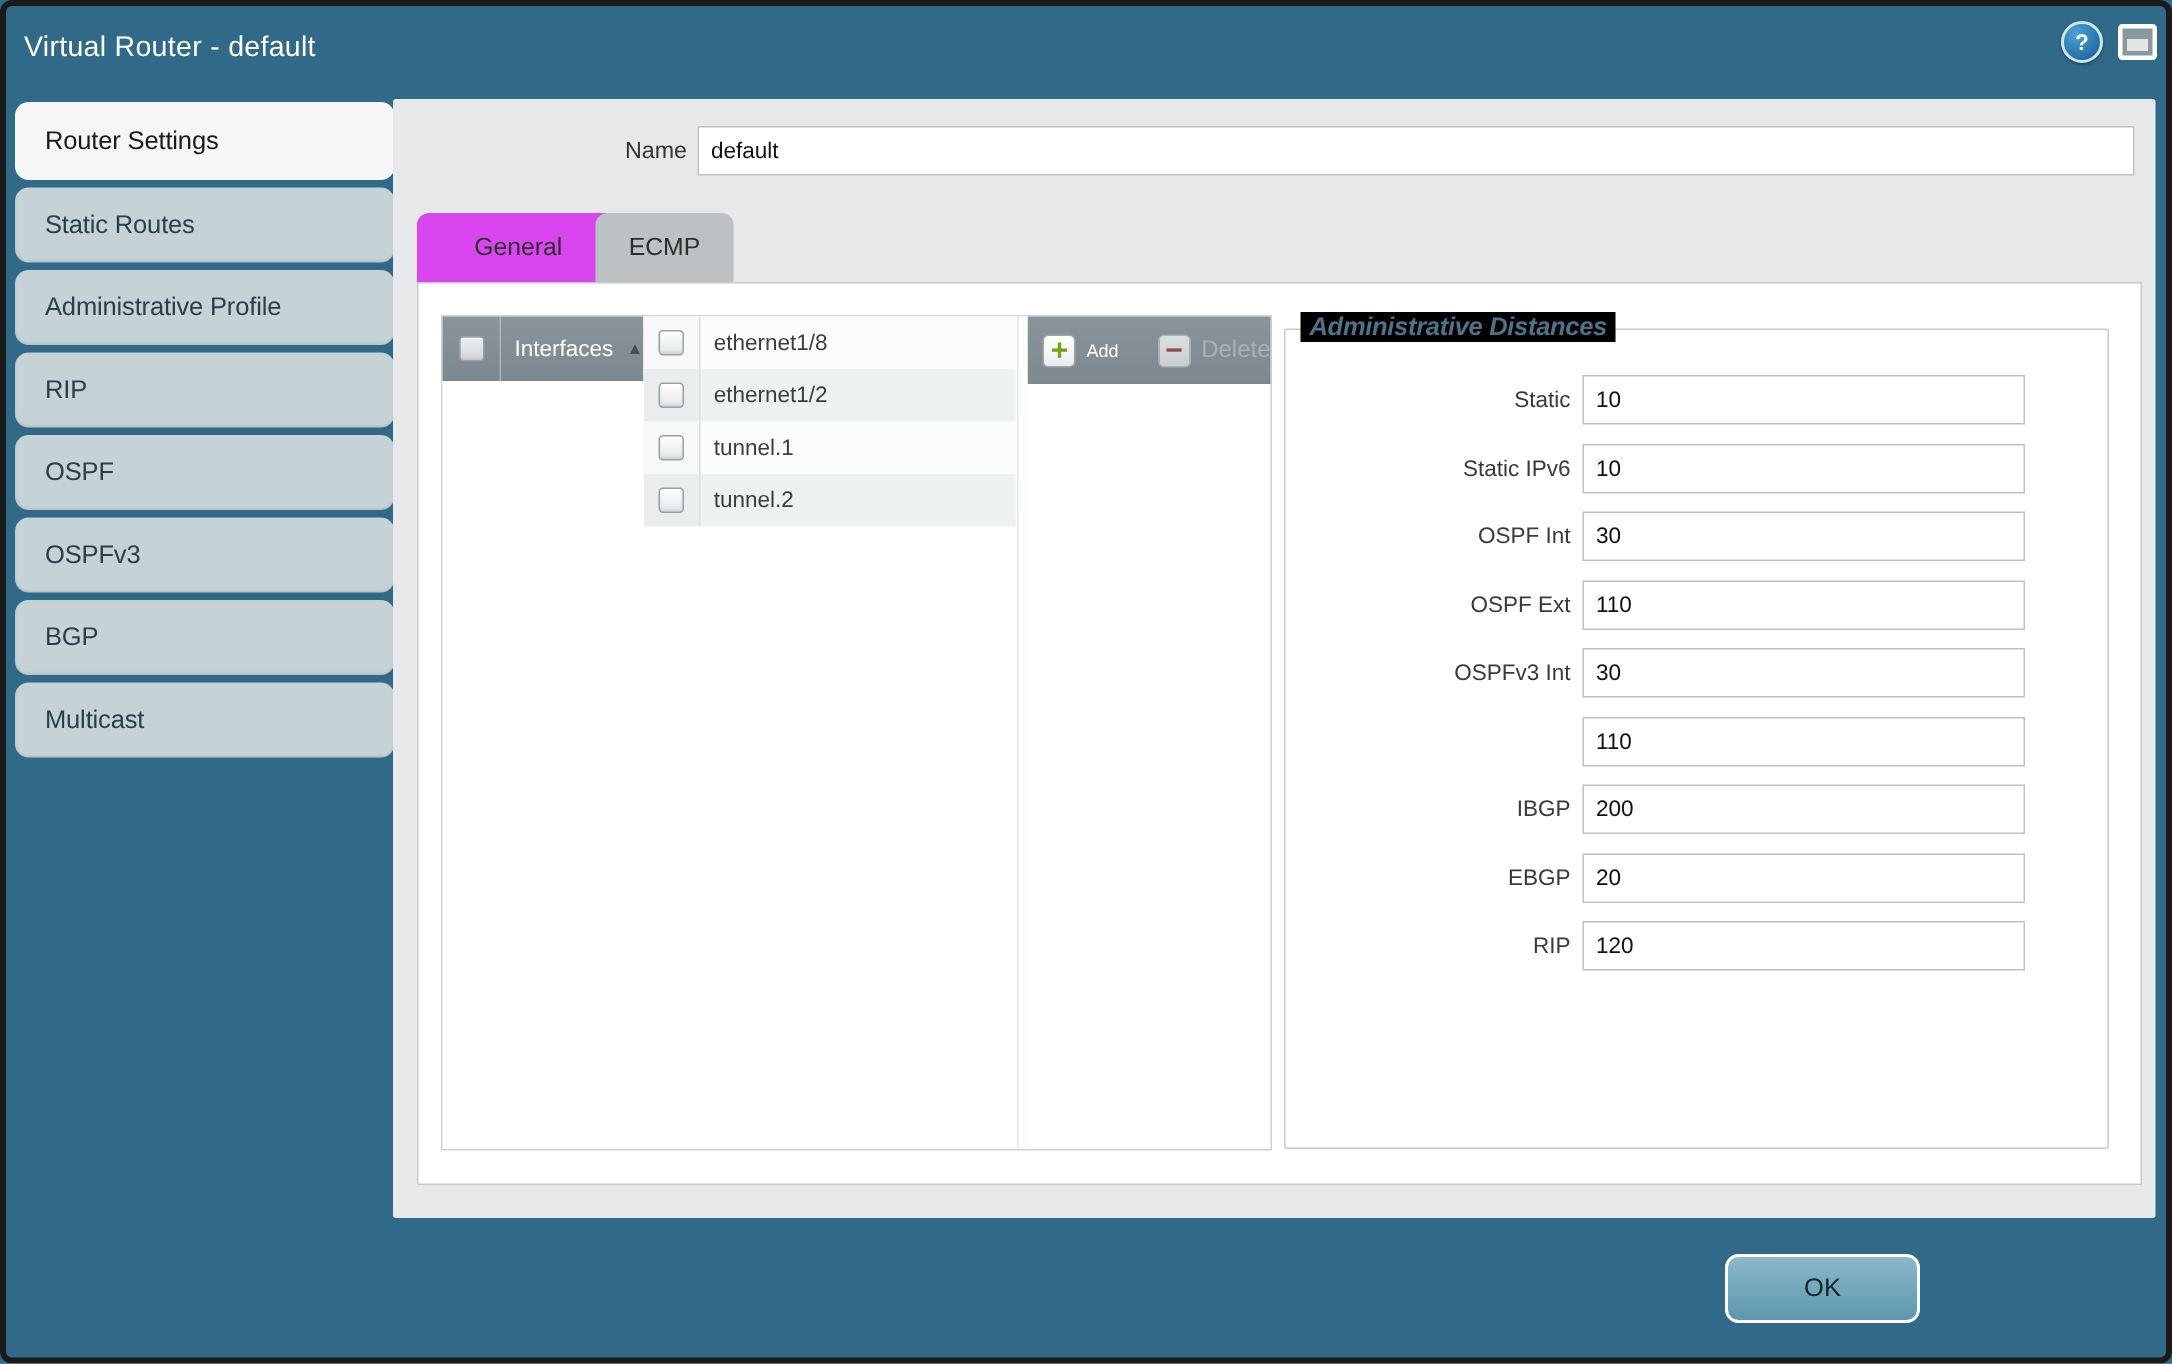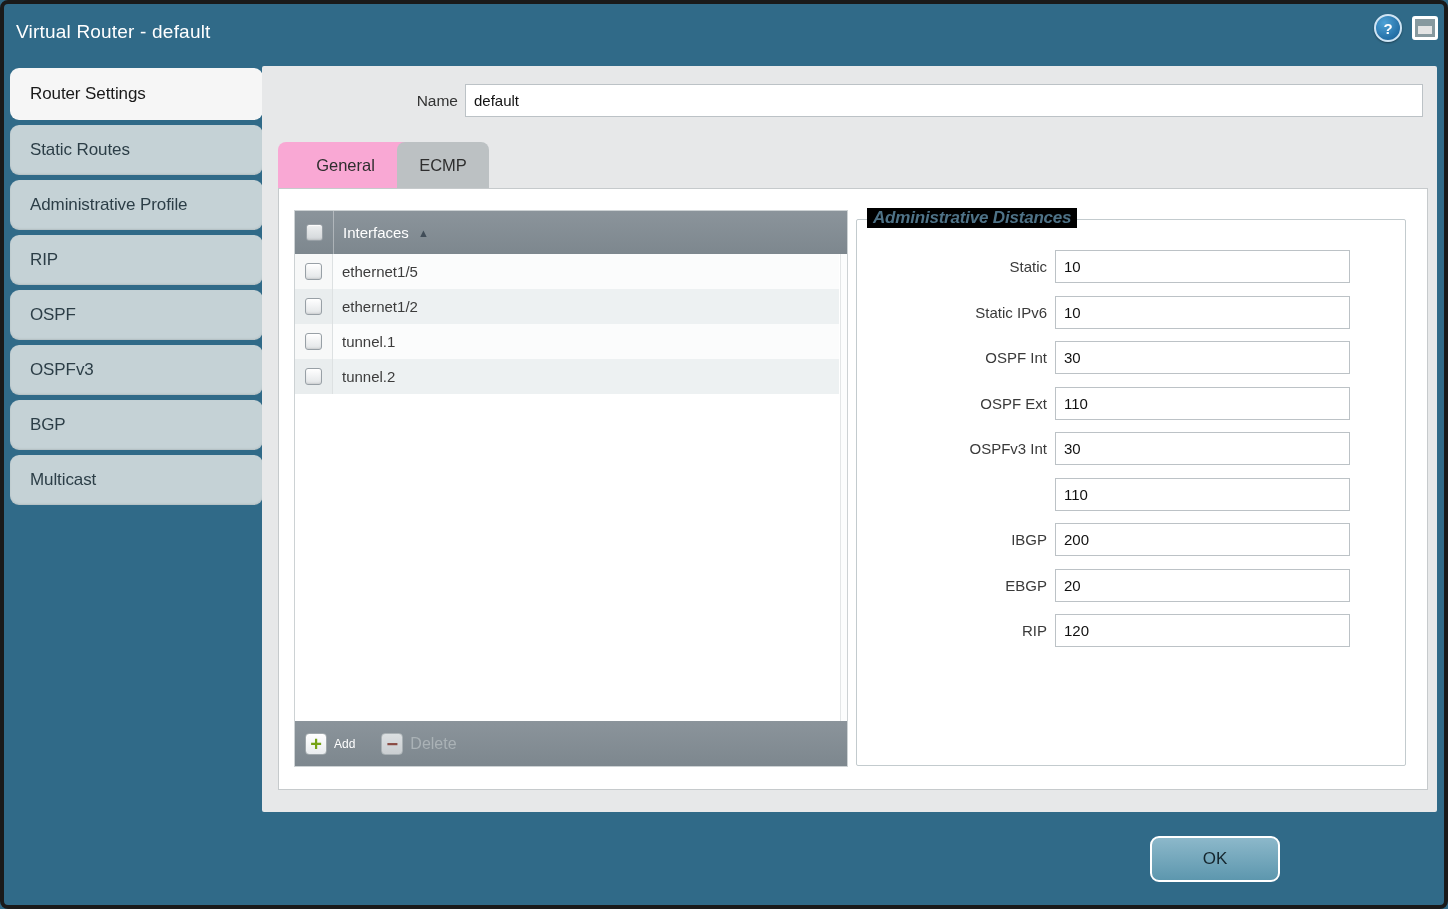--- a/index.html
+++ b/index.html
@@ -64,33 +64,33 @@
     width:100%; height:33px; border:1px solid #bcc2c6; background:#fff;
     font-family:inherit; font-size:15px; color:#111; padding:0 8px; outline:none;
   }
 
   
   .tab {
     position:absolute; top:76px; height:46px; border-radius:8px 8px 0 0;
     display:flex; align-items:center; justify-content:center;
     font-size:16.5px; color:#2e2e2e; cursor:pointer;
   }
-  .tab.general { left:16px; width:135px; background:#f9a8d4; }
+  .tab.general { left:16px; width:135px; background:#d946ef; }
   .tab.ecmp    { left:135px; width:92px; background:#bcc1c3; }
 
   
   .inner {
     position:absolute; left:16px; top:122px; width:1150px; height:602px;
     background:#fff; border:1px solid #c6cacc;
   }
 
   
   .table {
     position:absolute; left:15px; top:21px; width:554px; height:557px;
-    display:flex; flex-direction:column; border:1px solid #cdd2d4;
+    display:flex; flex-direction:row; border:1px solid #cdd2d4;
   }
   .thead {
     height:43px; flex:0 0 43px; display:flex; align-items:center;
     background:linear-gradient(#8b949b,#7d878e); color:#fff; font-size:15px;
     cursor:pointer;
   }
   .cb-cell { width:38px; flex:0 0 38px; display:flex; align-items:center; justify-content:center; }
   .thead .divider { width:1px; align-self:stretch; background:rgba(255,255,255,.35); }
   .thead .hlabel { padding-left:9px; display:flex; align-items:center; }
   .sort-icon { font-size:11px; color:#414d58; margin-left:9px; }
@@ -225,21 +225,21 @@
             <span>Interfaces</span>
             <span class="sort-icon">▲</span>
           </div>
         </div>
 
         <div class="tbody">
           <div class="trow">
             <div class="cb-cell">
                 <div class="cb"></div>
               </div>
-            <div class="rlabel">ethernet1/5</div>
+            <div class="rlabel">ethernet1/8</div>
           </div>
           <div class="trow">
             <div class="cb-cell">
                 <div class="cb"></div>
               </div>
             <div class="rlabel">ethernet1/2</div>
           </div>
           <div class="trow">
             <div class="cb-cell">
                 <div class="cb"></div>

